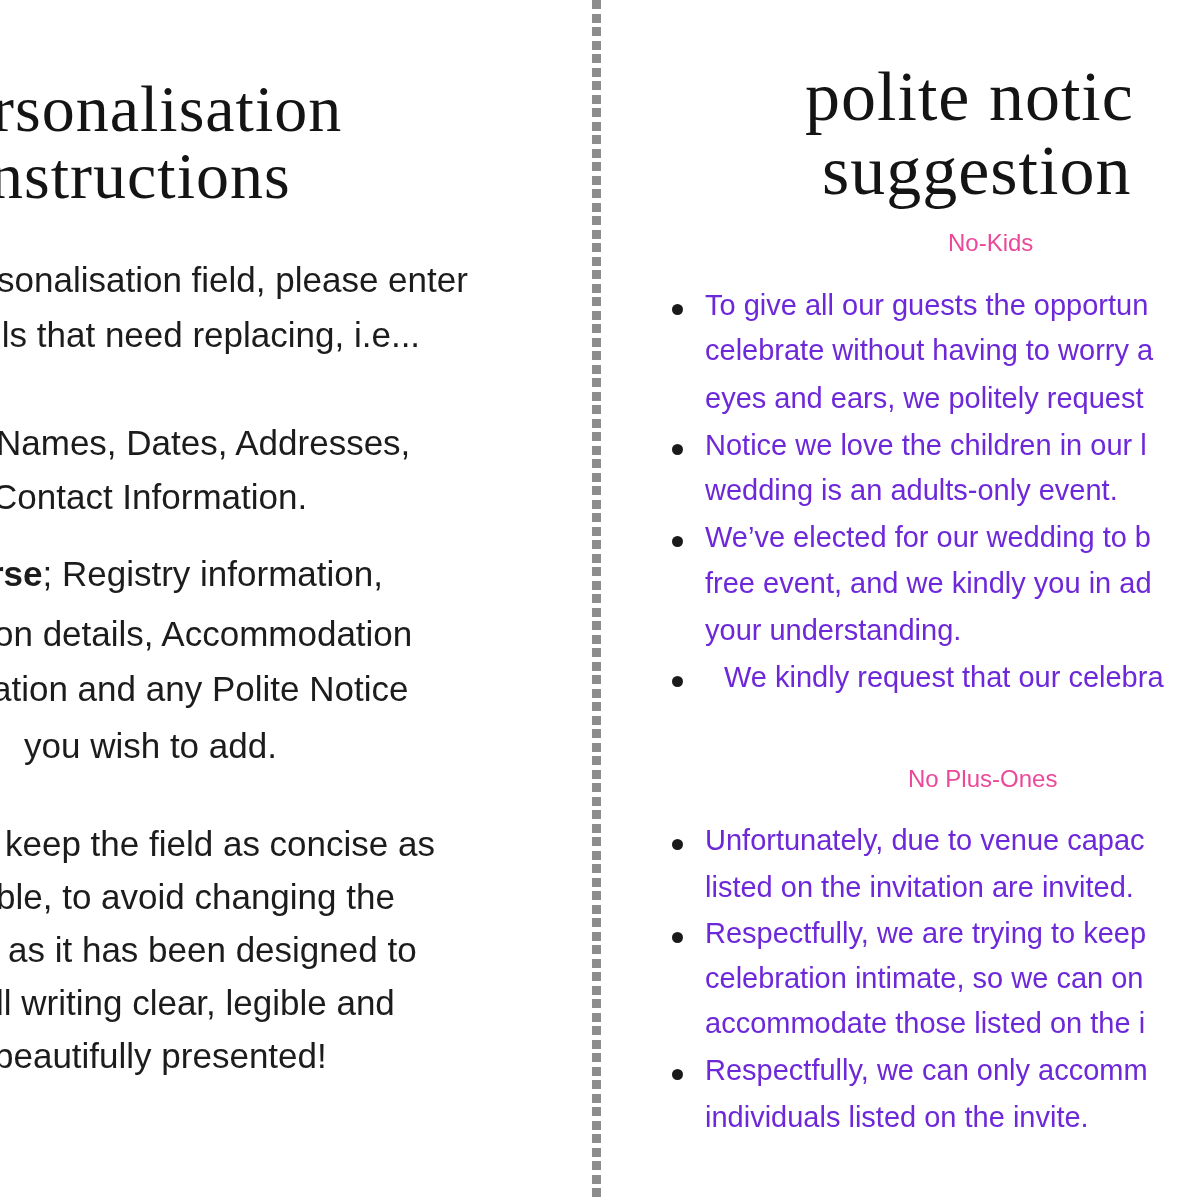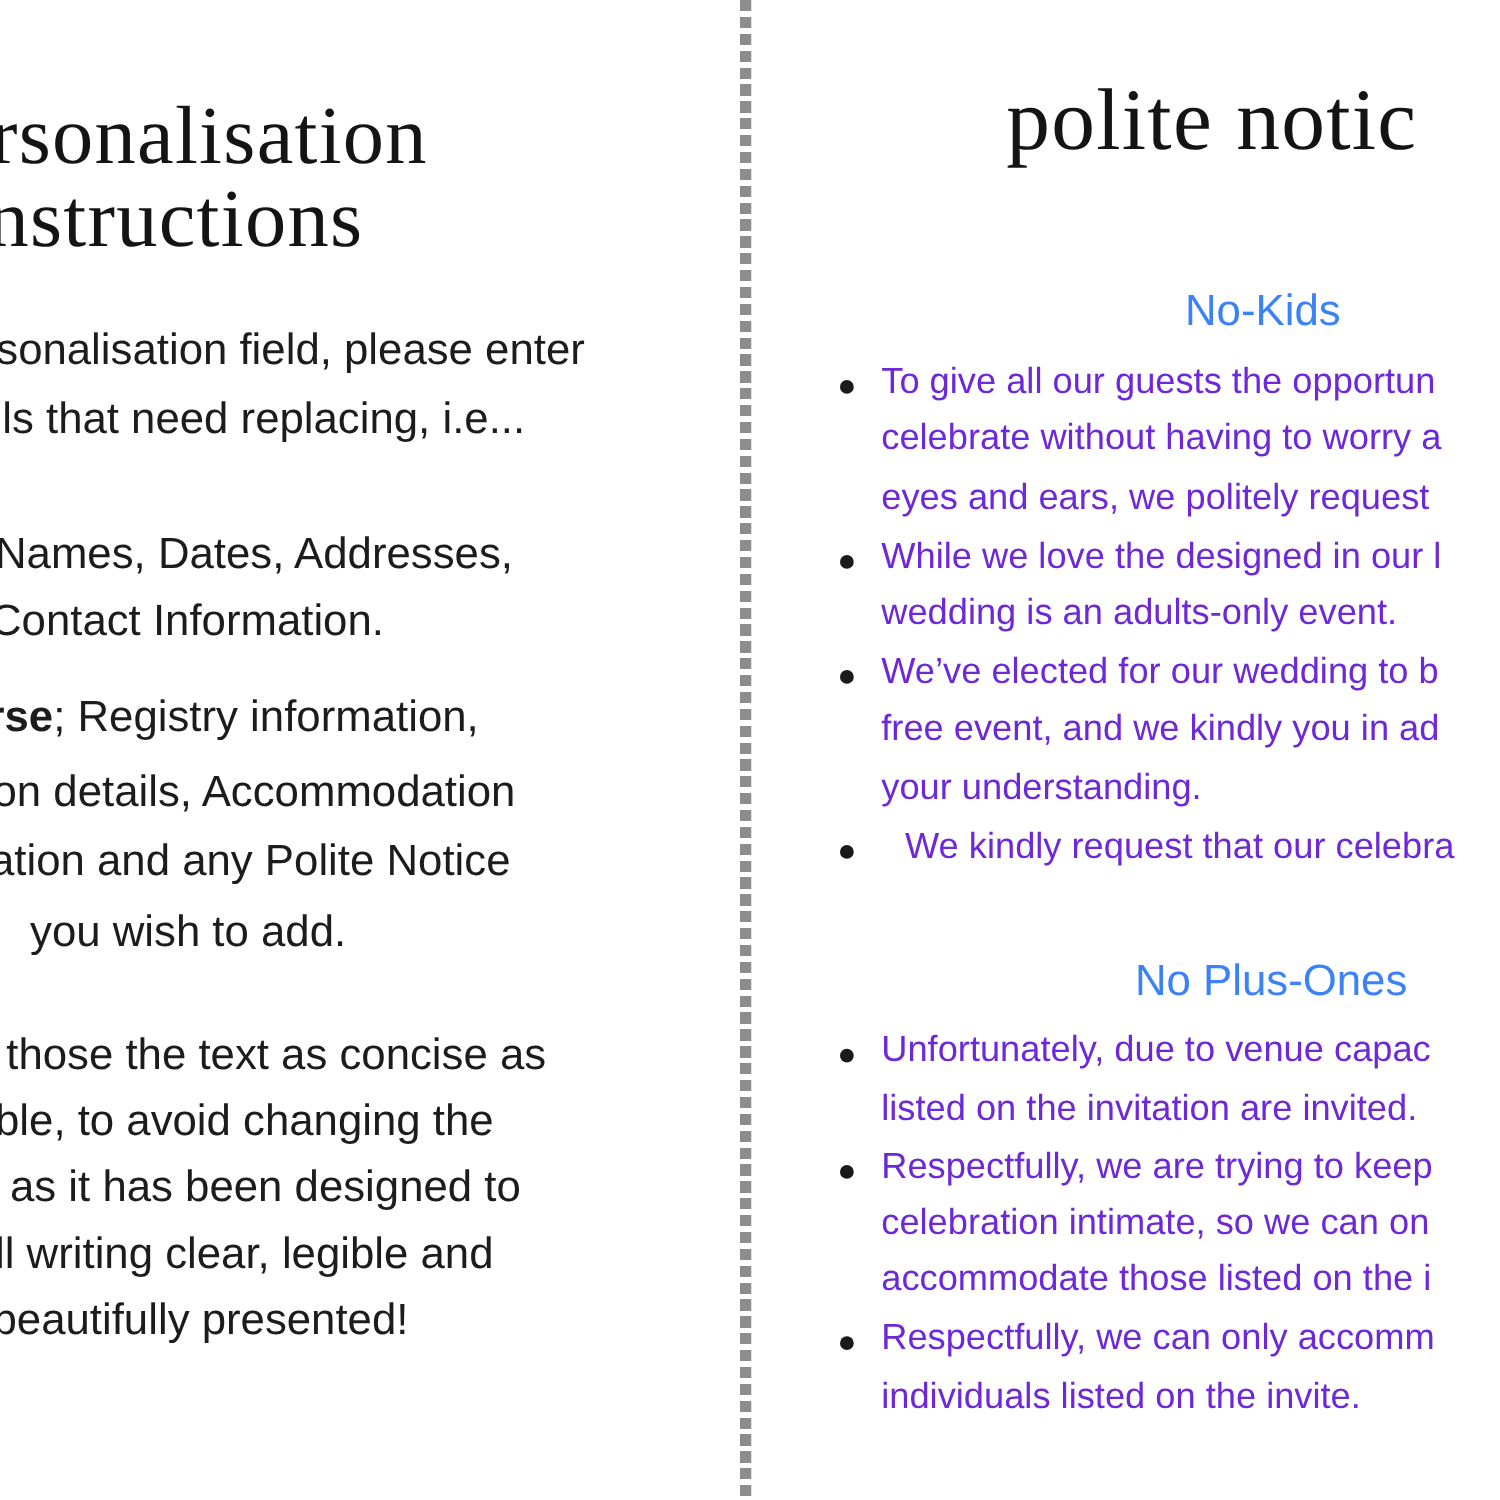--- a/index.html
+++ b/index.html
@@ -23,21 +23,21 @@
     font-size:66px;line-height:1;
     font-weight:400;color:#141414;letter-spacing:1px;margin:0;
   }
   .rh{
     font-family:"Liberation Serif",serif;
     font-size:70px;line-height:1;
     font-weight:400;color:#141414;letter-spacing:1px;margin:0;
   }
   .lb{font-size:35px;line-height:1;color:#1c1c1c;}
   .rb{font-size:29px;line-height:1;color:#6d28d9;}
-  .sub{font-size:35px;line-height:1;color:#3b82f6;}
+  .sub{font-size:24px;line-height:1;color:#ec4899;}
   .bold{font-weight:700;}
   .dot{
     position:absolute;
     width:11px;height:11px;border-radius:50%;
     background:#1a1a1a;
   }
 </style>
 </head>
 <body>
 
@@ -52,37 +52,38 @@
   <div class="abs lb" style="top:317px;left:-6px">ils that need replacing, i.e...</div>
 
   <div class="abs lb" style="top:425px;left:-4px">Names, Dates, Addresses,</div>
   <div class="abs lb" style="top:479px;left:-8px">Contact Information.</div>
 
   <div class="abs lb" style="top:556px;left:-10px"><span class="bold">rse</span><span>; Registry information,</span></div>
   <div class="abs lb" style="top:616px;left:-6px">on details, Accommodation</div>
   <div class="abs lb" style="top:671px;left:-8px">ation and any Polite Notice</div>
   <div class="abs lb" style="top:728px;left:24px">you wish to add.</div>
 
-  <div class="abs lb" style="top:826px;left:5px">those the text as concise as</div>
+  <div class="abs lb" style="top:826px;left:5px">keep the field as concise as</div>
   <div class="abs lb" style="top:879px;left:-4px">ble, to avoid changing the</div>
   <div class="abs lb" style="top:932px;left:8px">as it has been designed to</div>
   <div class="abs lb" style="top:985px;left:-4px">ll writing clear, legible and</div>
   <div class="abs lb" style="top:1038px;left:-6px">beautifully presented!</div>
 
   <h1 class="abs rh" style="top:62px;left:805px">polite notic</h1>
+  <h1 class="abs rh" style="top:136px;left:822px">suggestion</h1>
 
   <div class="abs sub" style="top:231px;left:948px">No-Kids</div>
 
   <div class="dot" style="top:304px;left:672px"></div>
   <div class="abs rb" style="top:291px;left:705px">To give all our guests the opportun</div>
   <div class="abs rb" style="top:336px;left:705px">celebrate without having to worry a</div>
   <div class="abs rb" style="top:384px;left:705px">eyes and ears, we politely request</div>
 
   <div class="dot" style="top:444px;left:672px"></div>
-  <div class="abs rb" style="top:431px;left:705px">While we love the designed in our l</div>
+  <div class="abs rb" style="top:431px;left:705px">Notice we love the children in our l</div>
   <div class="abs rb" style="top:476px;left:705px">wedding is an adults-only event.</div>
 
   <div class="dot" style="top:536px;left:672px"></div>
   <div class="abs rb" style="top:523px;left:705px">We’ve elected for our wedding to b</div>
   <div class="abs rb" style="top:569px;left:705px">free event, and we kindly you in ad</div>
   <div class="abs rb" style="top:616px;left:705px">your understanding.</div>
 
   <div class="dot" style="top:676px;left:672px"></div>
   <div class="abs rb" style="top:663px;left:724px">We kindly request that our celebra</div>
 

